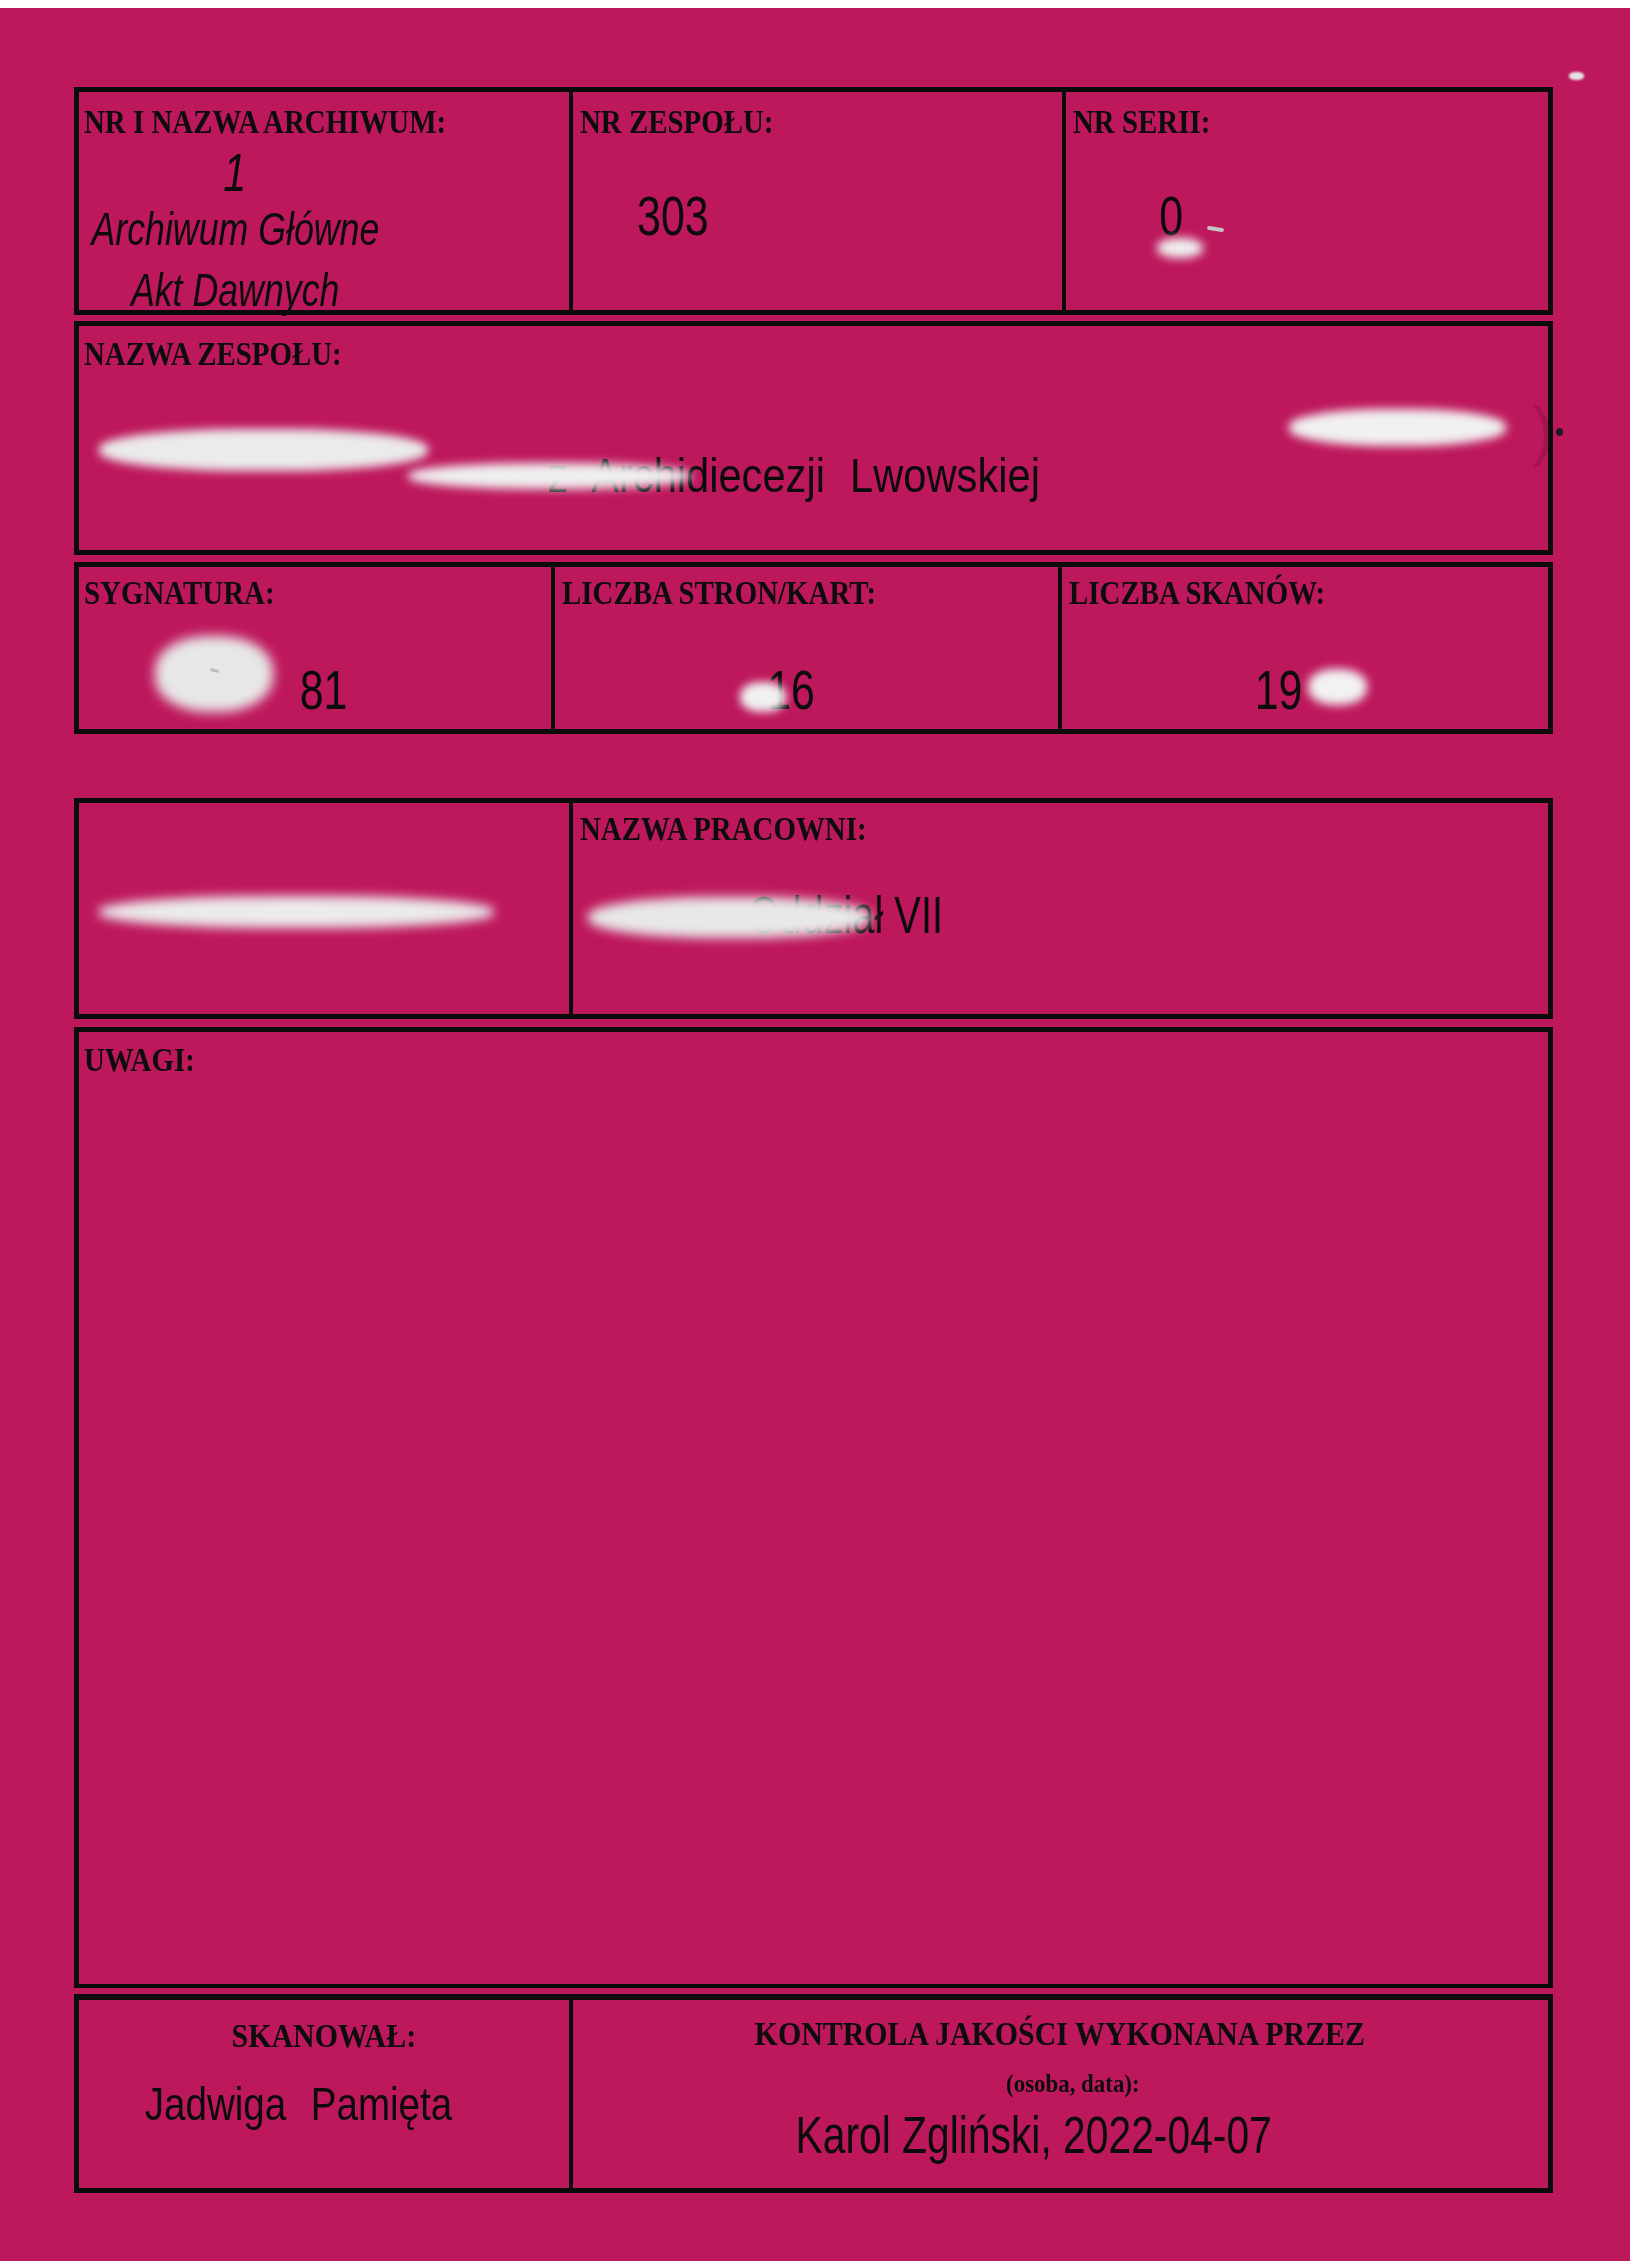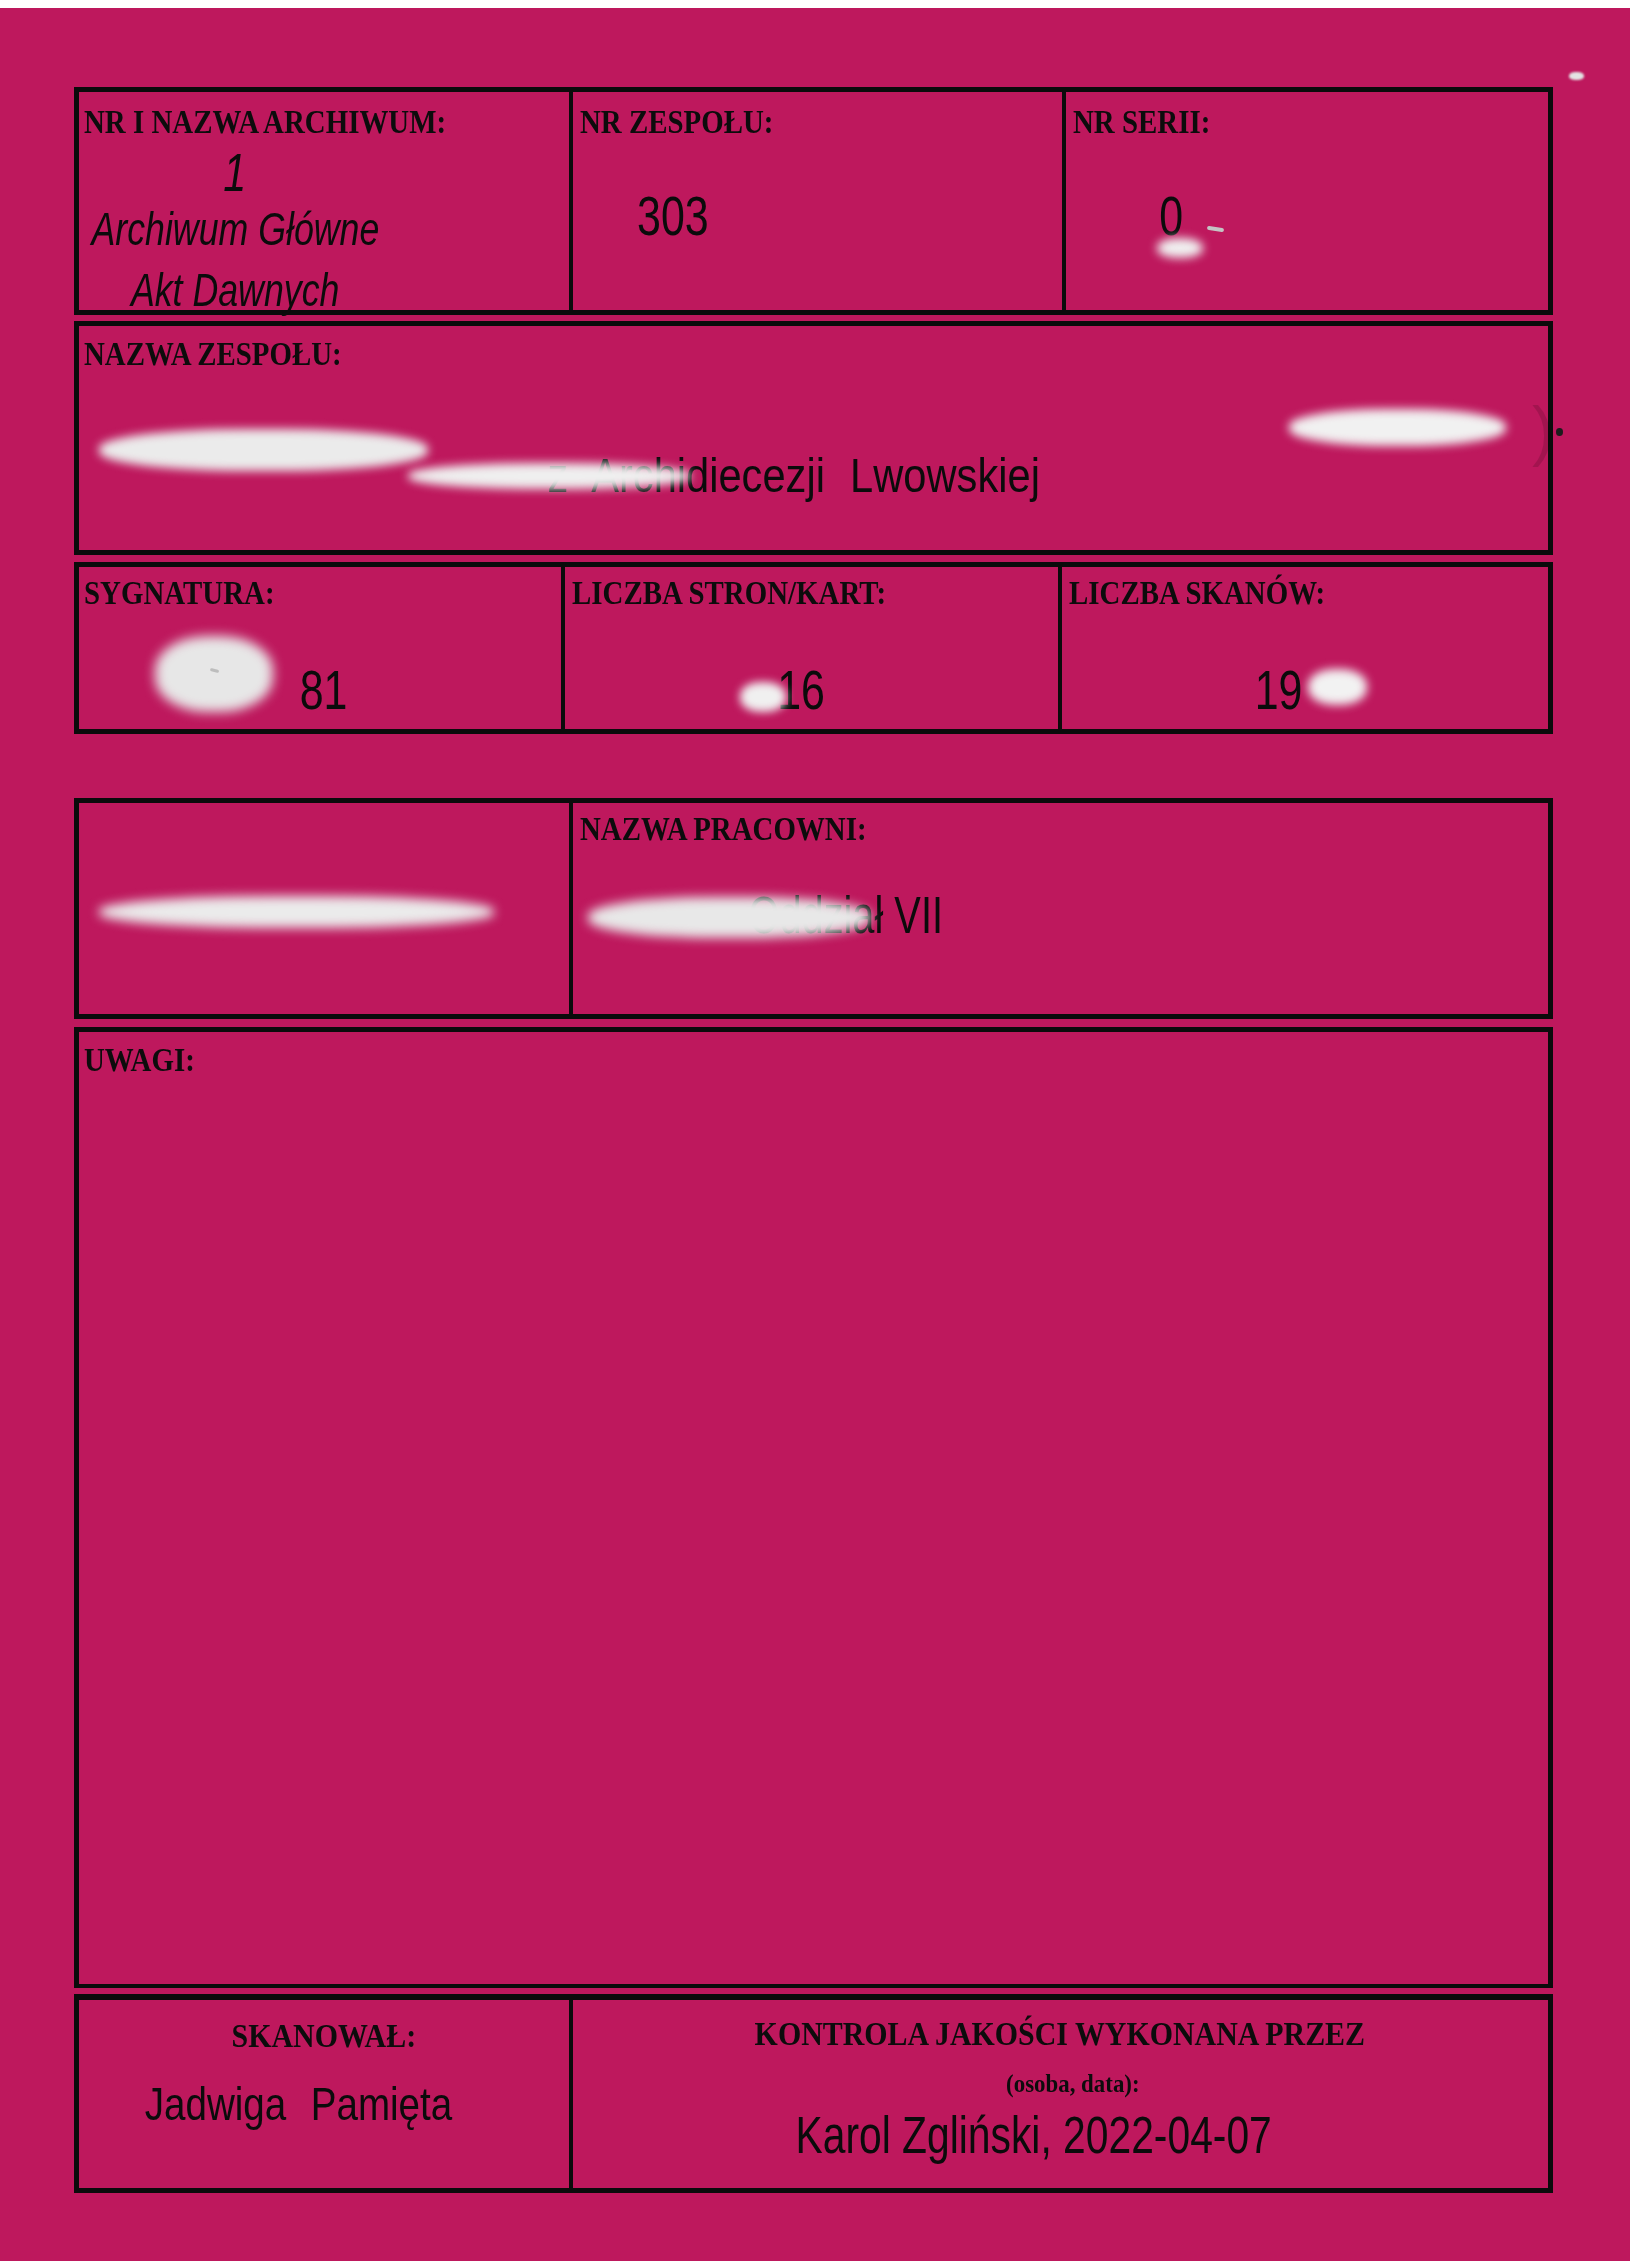--- a/index.html
+++ b/index.html
@@ -61,21 +61,21 @@
     </div>
   </section>
 
   <section class="sec" style="top:554px;height:172px;">
     <div class="cell" style="left:0;width:490px;">
       <div class="lbl" style="top:6.6px;">SYGNATURA:</div>
       <div class="val" style="top:96px;font-size:55px;">
         <span class="sq">81</span>
       </div>
     </div>
-    <div class="cell bl" style="left:482px;width:489px;">
+    <div class="cell bl" style="left:472px;width:489px;">
       <div class="lbl" style="top:6.6px;left:6.6px;">LICZBA STRON/KART:</div>
       <div class="val" style="top:96px;font-size:55px;">
         <span class="sq" style="transform:translateX(-6.6px) scaleX(0.78);">16</span>
       </div>
     </div>
     <div class="cell bl" style="left:979px;width:489px;">
       <div class="lbl" style="top:6.6px;left:6.6px;">LICZBA SKANÓW:</div>
       <div class="val" style="top:96px;font-size:55px;">
         <span class="sq" style="transform:translateX(-26px) scaleX(0.78);">19</span>
       </div>

